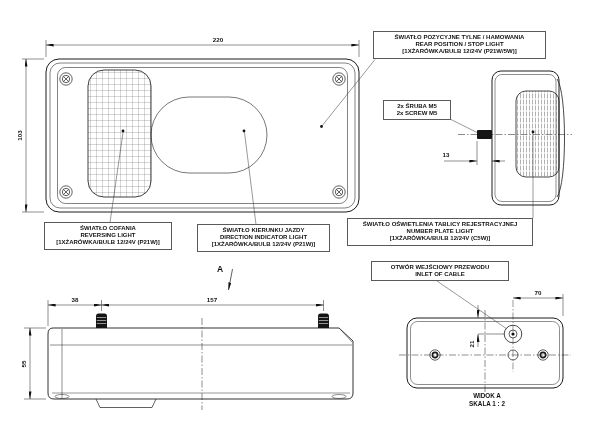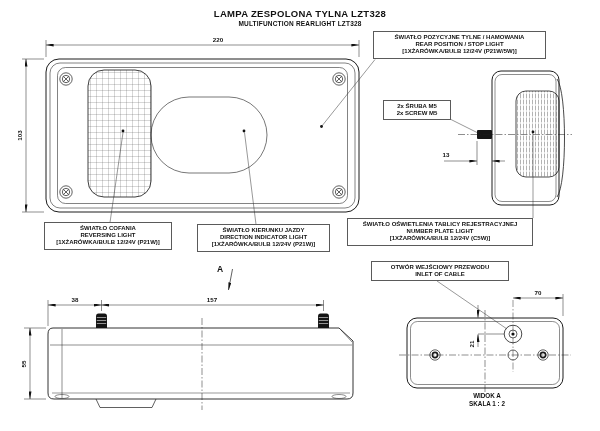--- a/index.html
+++ b/index.html
@@ -205,24 +205,20 @@
 
     <g stroke="#333" stroke-width="0.5" fill="none">
       <line x1="375" y1="59.5" x2="321.5" y2="126.5"></line>
       <line x1="450" y1="119" x2="477" y2="132.5"></line>
       <line x1="110" y1="222.5" x2="123" y2="132.5"></line>
       <line x1="256" y1="224.5" x2="244.5" y2="132.5"></line>
       <line x1="437" y1="281" x2="507" y2="329"></line>
     </g>
   </svg>
 
-  <div class="title-block">
-    <div class="t1">LAMPA ZESPOLONA TYLNA LZT328</div>
-    <div class="t2">MULTIFUNCTION REARLIGHT LZT328</div>
-  </div>
 
   <div class="callout" style="left:373px;top:31px;width:173px">
     <div>ŚWIATŁO POZYCYJNE TYLNE / HAMOWANIA</div>
     <div>REAR POSITION / STOP LIGHT</div>
     <div>[1XŻARÓWKA/BULB 12/24V (P21W/5W)]</div>
   </div>
 
   <div class="callout" style="left:383px;top:100px;width:68px">
     <div>2x ŚRUBA M5</div>
     <div>2x SCREW M5</div>

